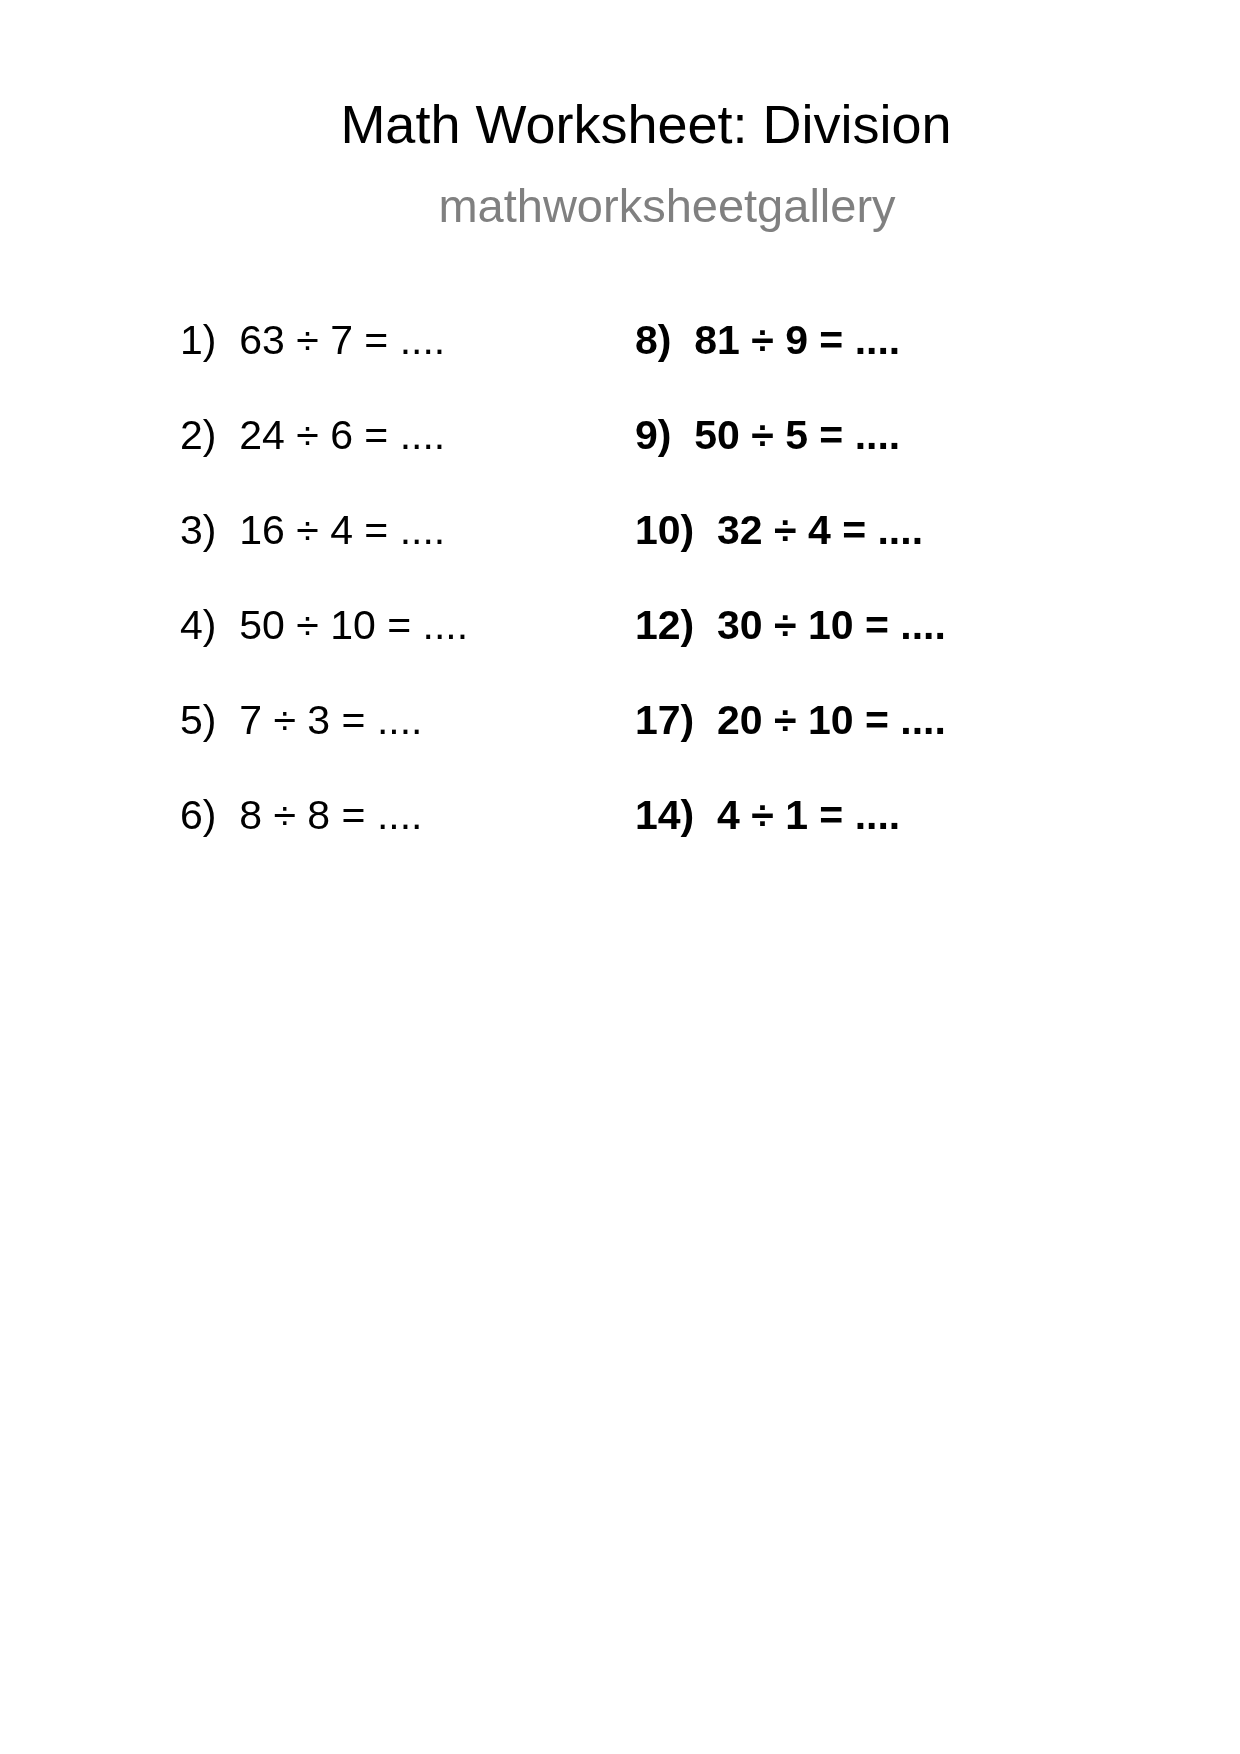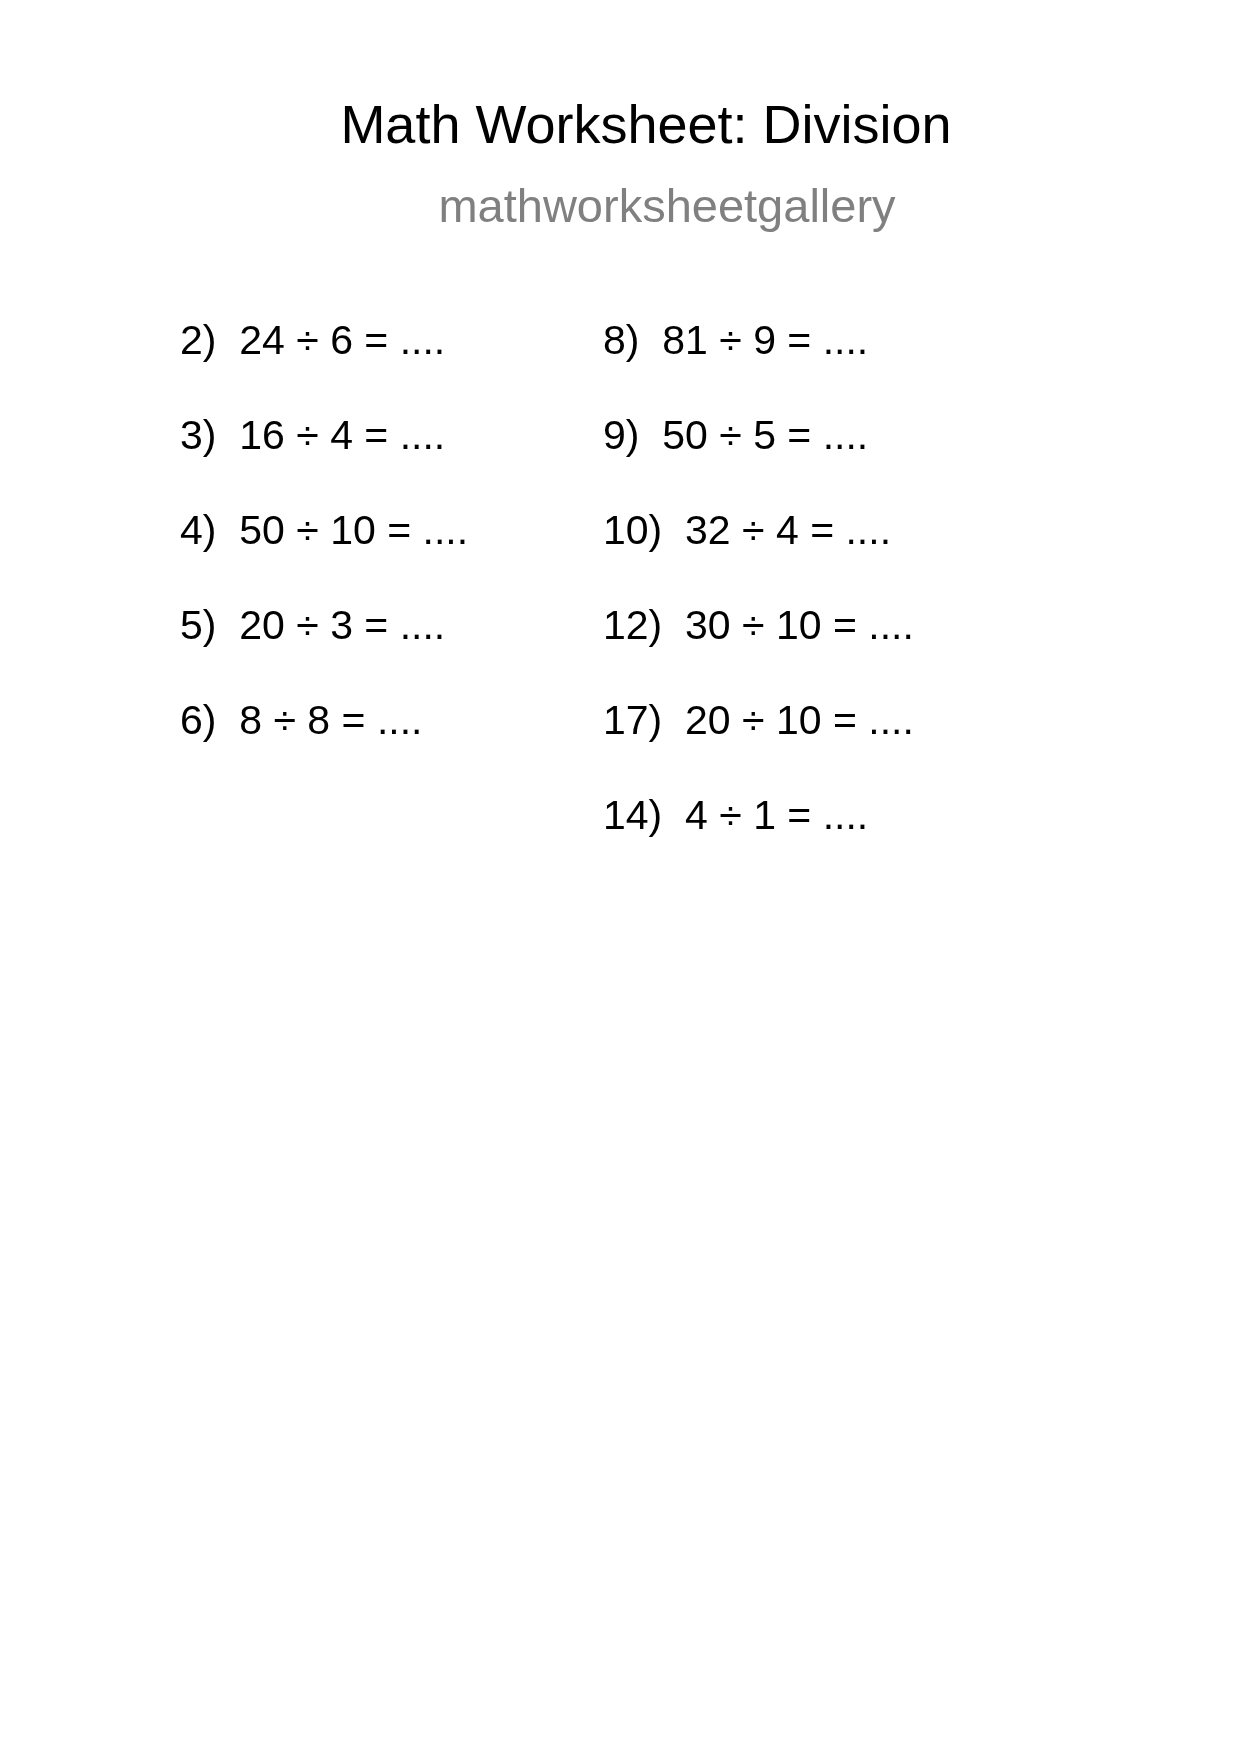--- a/index.html
+++ b/index.html
@@ -4,34 +4,35 @@
   <style>
     html, body { margin: 0; padding: 0; background: #ffffff; }
     body { width: 1240px; height: 1754px; position: relative; overflow: hidden;
            font-family: "Liberation Sans", sans-serif; color: #000; }
     .title { position: absolute; left: 12px; width: 1240px; top: 94px; text-align: center;
              font-size: 54px; line-height: 60px; padding-left: 28px; box-sizing: border-box; }
     .subtitle { position: absolute; left: 0; width: 1240px; top: 184px; text-align: center;
                 font-size: 47px; line-height: 44px; color: #808080; box-sizing: border-box; padding-left: 4px; margin-left: 45px; }
     .col { position: absolute; top: 318px; }
     .col.left { left: 180px; }
-    .col.right { left: 603px; }
+    .col.right { left: 635px; font-weight: bold; }
     .item { height: 95px; font-size: 41px; line-height: 44px; white-space: pre; }
   </style>
 </head>
 <body>
 
 <div class="title">Math Worksheet: Division</div>
 <div class="subtitle">mathworksheetgallery</div>
 
 <div class="col left">
+  <div class="item"><span>1)</span>  <span>63 ÷ 7 = ....</span></div>
   <div class="item"><span>2)</span>  <span>24 ÷ 6 = ....</span></div>
   <div class="item"><span>3)</span>  <span>16 ÷ 4 = ....</span></div>
   <div class="item"><span>4)</span>  <span>50 ÷ 10 = ....</span></div>
-  <div class="item"><span>5)</span>  <span>20 ÷ 3 = ....</span></div>
+  <div class="item"><span>5)</span>  <span>7 ÷ 3 = ....</span></div>
   <div class="item"><span>6)</span>  <span>8 ÷ 8 = ....</span></div>
 </div>
 
 <div class="col right">
   <div class="item"><span>8)</span>  <span>81 ÷ 9 = ....</span></div>
   <div class="item"><span>9)</span>  <span>50 ÷ 5 = ....</span></div>
   <div class="item"><span>10)</span>  <span>32 ÷ 4 = ....</span></div>
   <div class="item"><span>12)</span>  <span>30 ÷ 10 = ....</span></div>
   <div class="item"><span>17)</span>  <span>20 ÷ 10 = ....</span></div>
   <div class="item"><span>14)</span>  <span>4 ÷ 1 = ....</span></div>

